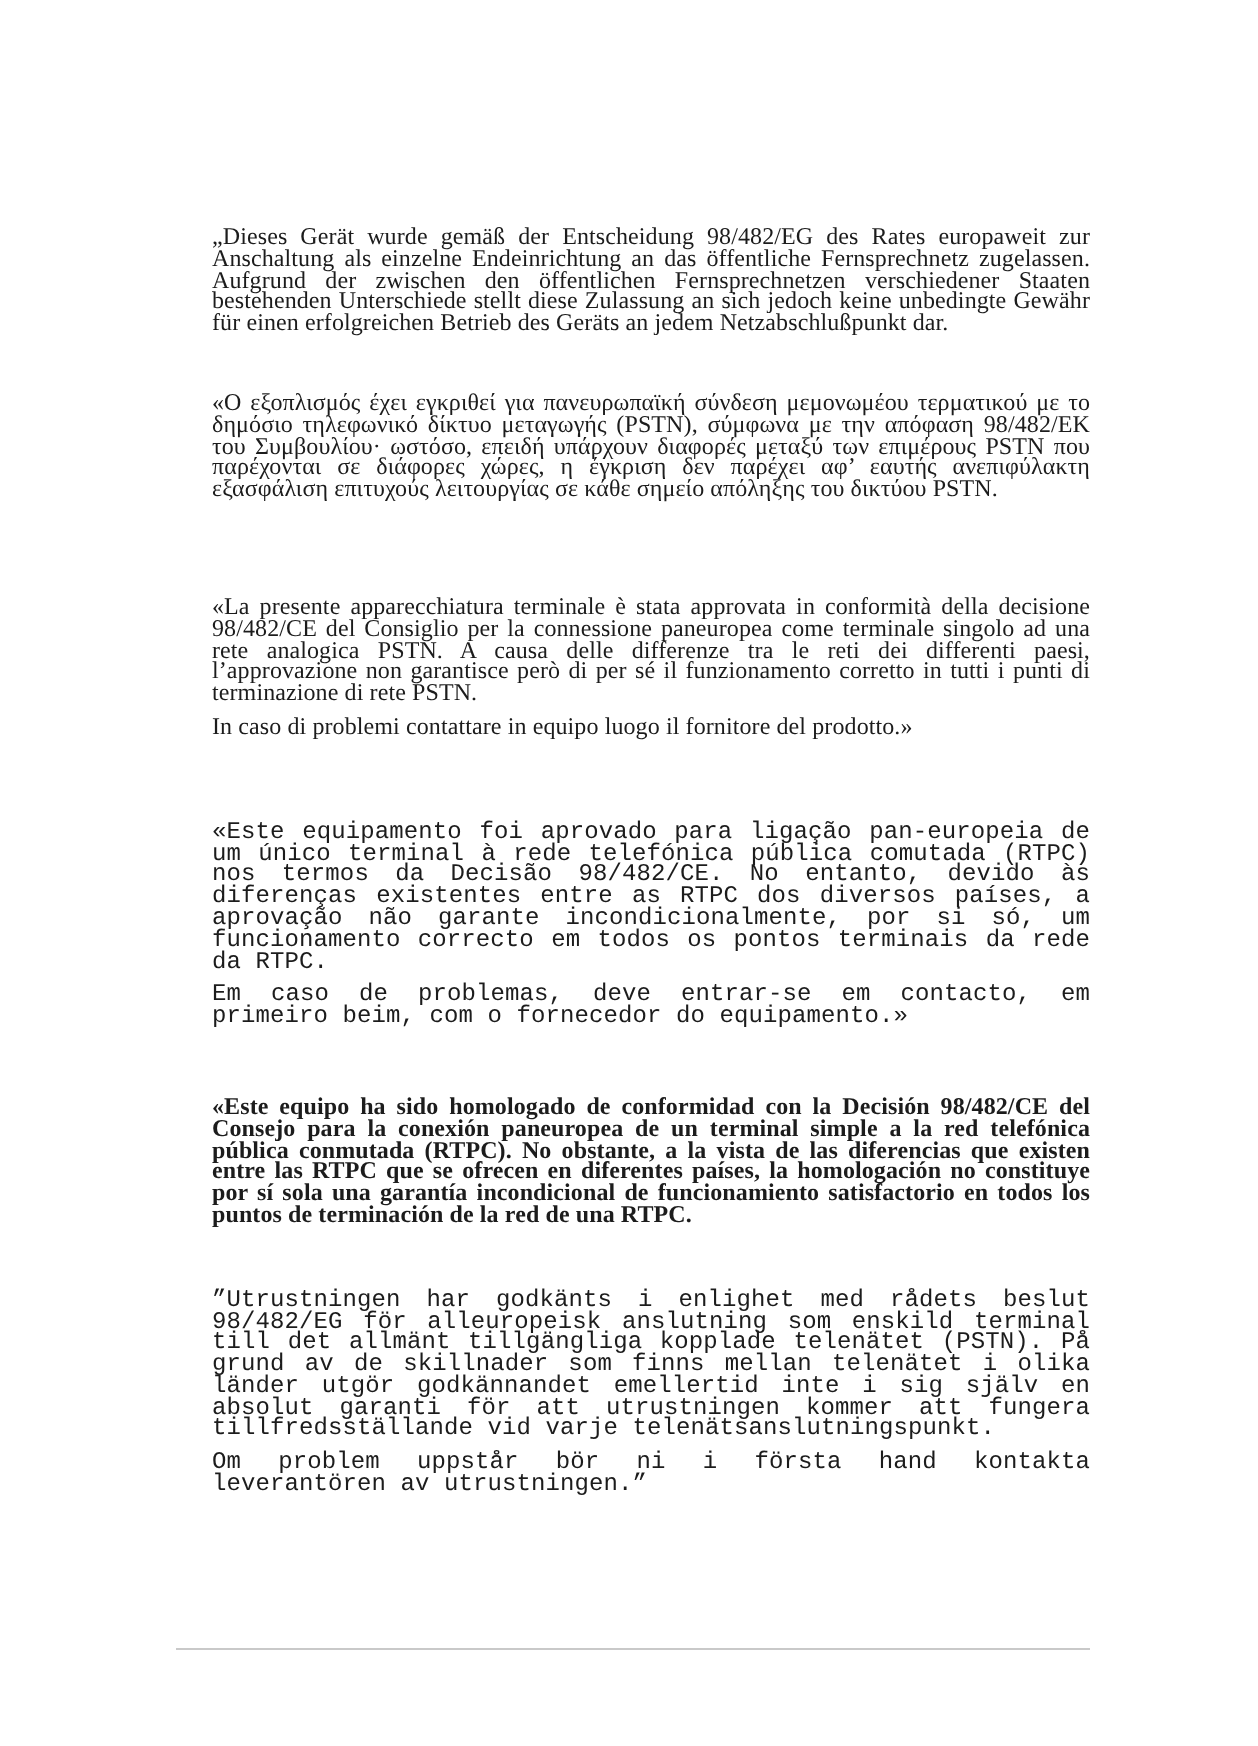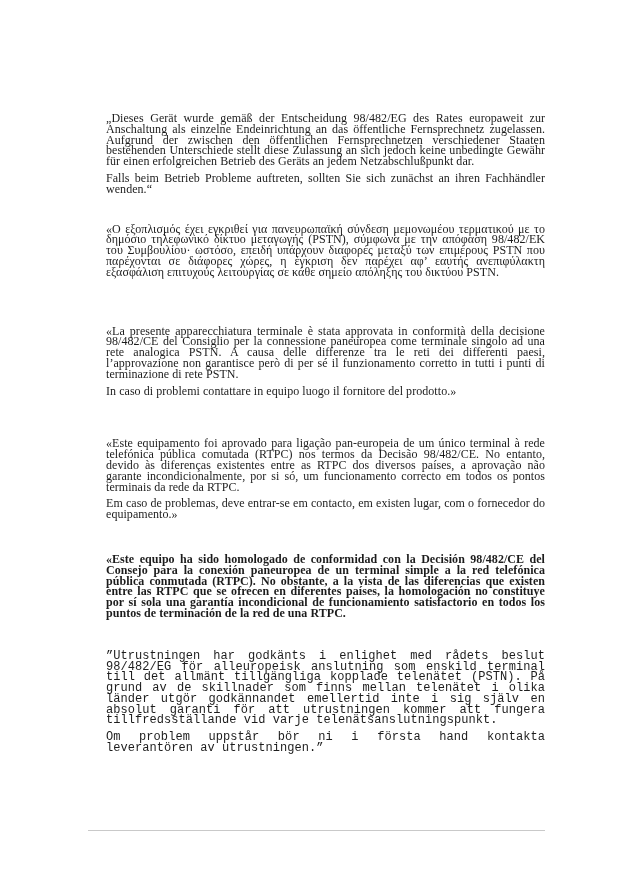--- a/index.html
+++ b/index.html
@@ -28,52 +28,51 @@
     margin: 0 0 6px 18px;
     font-size: 12px;
     line-height: 10.8px;
     text-align: justify;
     letter-spacing: 0.05px;
   }
   
   .block-de { margin-bottom: 29px; }
   .block-el { margin-bottom: 48px; }
   .block-it { margin-bottom: 42px; }
-  .block-pt { margin-bottom: 34px; }
+  .block-pt { margin-bottom: 34px; font-family: Liberation Mono, monospace; }
   .block-es { margin-bottom: 32px; font-weight: bold; }
   .block-sv { margin-bottom: 0; font-family: Liberation Mono, monospace; }
   .footer-divider {
     border: none;
     border-top: 1px solid #c9c9c9;
     margin: 76px 0 0 0;
     width: 100%;
   }
 </style>
 </head>
 <body>
 
 <div class="page">
 
   <section class="lang-block block-de">
     <p>„Dieses Gerät wurde gemäß der Entscheidung 98/482/EG des Rates europaweit zur Anschaltung als einzelne Endeinrichtung an das öffentliche Fernsprechnetz zugelassen. Aufgrund der zwischen den öffentlichen Fernsprechnetzen verschiedener Staaten bestehenden Unterschiede stellt diese Zulassung an sich jedoch keine unbedingte Gewähr für einen erfolgreichen Betrieb des Geräts an jedem Netzabschlußpunkt dar.</p>
-    <p>Falls beim Betrieb Probleme auftreten, sollten Sie sich zunächst an ihren Fachhändler wenden.“</p>
   </section>
 
   <section class="lang-block block-el">
     <p>«Ο εξοπλισμός έχει εγκριθεί για πανευρωπαϊκή σύνδεση μεμονωμέου τερματικού με το δημόσιο τηλεφωνικό δίκτυο μεταγωγής (PSTN), σύμφωνα με την απόφαση 98/482/ΕΚ του Συμβουλίου· ωστόσο, επειδή υπάρχουν διαφορές μεταξύ των επιμέρους PSTN που παρέχονται σε διάφορες χώρες, η έγκριση δεν παρέχει αφ’ εαυτής ανεπιφύλακτη εξασφάλιση επιτυχούς λειτουργίας σε κάθε σημείο απόληξης του δικτύου PSTN.</p>
   </section>
 
   <section class="lang-block block-it">
     <p>«La presente apparecchiatura terminale è stata approvata in conformità della decisione 98/482/CE del Consiglio per la connessione paneuropea come terminale singolo ad una rete analogica PSTN. A causa delle differenze tra le reti dei differenti paesi, l’approvazione non garantisce però di per sé il funzionamento corretto in tutti i punti di terminazione di rete PSTN.</p>
     <p>In caso di problemi contattare in equipo luogo il fornitore del prodotto.»</p>
   </section>
 
   <section class="lang-block block-pt">
     <p>«Este equipamento foi aprovado para ligação pan-europeia de um único terminal à rede telefónica pública comutada (RTPC) nos termos da Decisão 98/482/CE. No entanto, devido às diferenças existentes entre as RTPC dos diversos países, a aprovação não garante incondicionalmente, por si só, um funcionamento correcto em todos os pontos terminais da rede da RTPC.</p>
-    <p>Em caso de problemas, deve entrar-se em contacto, em existen lugar, com o fornecedor do equipamento.»</p>
+    <p>Em caso de problemas, deve entrar-se em contacto, em primeiro beim, com o fornecedor do equipamento.»</p>
   </section>
 
   <section class="lang-block block-es">
     <p>«Este equipo ha sido homologado de conformidad con la Decisión 98/482/CE del Consejo para la conexión paneuropea de un terminal simple a la red telefónica pública conmutada (RTPC). No obstante, a la vista de las diferencias que existen entre las RTPC que se ofrecen en diferentes países, la homologación no constituye por sí sola una garantía incondicional de funcionamiento satisfactorio en todos los puntos de terminación de la red de una RTPC.</p>
   </section>
 
   <section class="lang-block block-sv">
     <p>”Utrustningen har godkänts i enlighet med rådets beslut 98/482/EG för alleuropeisk anslutning som enskild terminal till det allmänt tillgängliga kopplade telenätet (PSTN). På grund av de skillnader som finns mellan telenätet i olika länder utgör godkännandet emellertid inte i sig själv en absolut garanti för att utrustningen kommer att fungera tillfredsställande vid varje telenätsanslutningspunkt.</p>
     <p>Om problem uppstår bör ni i första hand kontakta leverantören av utrustningen.”</p>
   </section>

